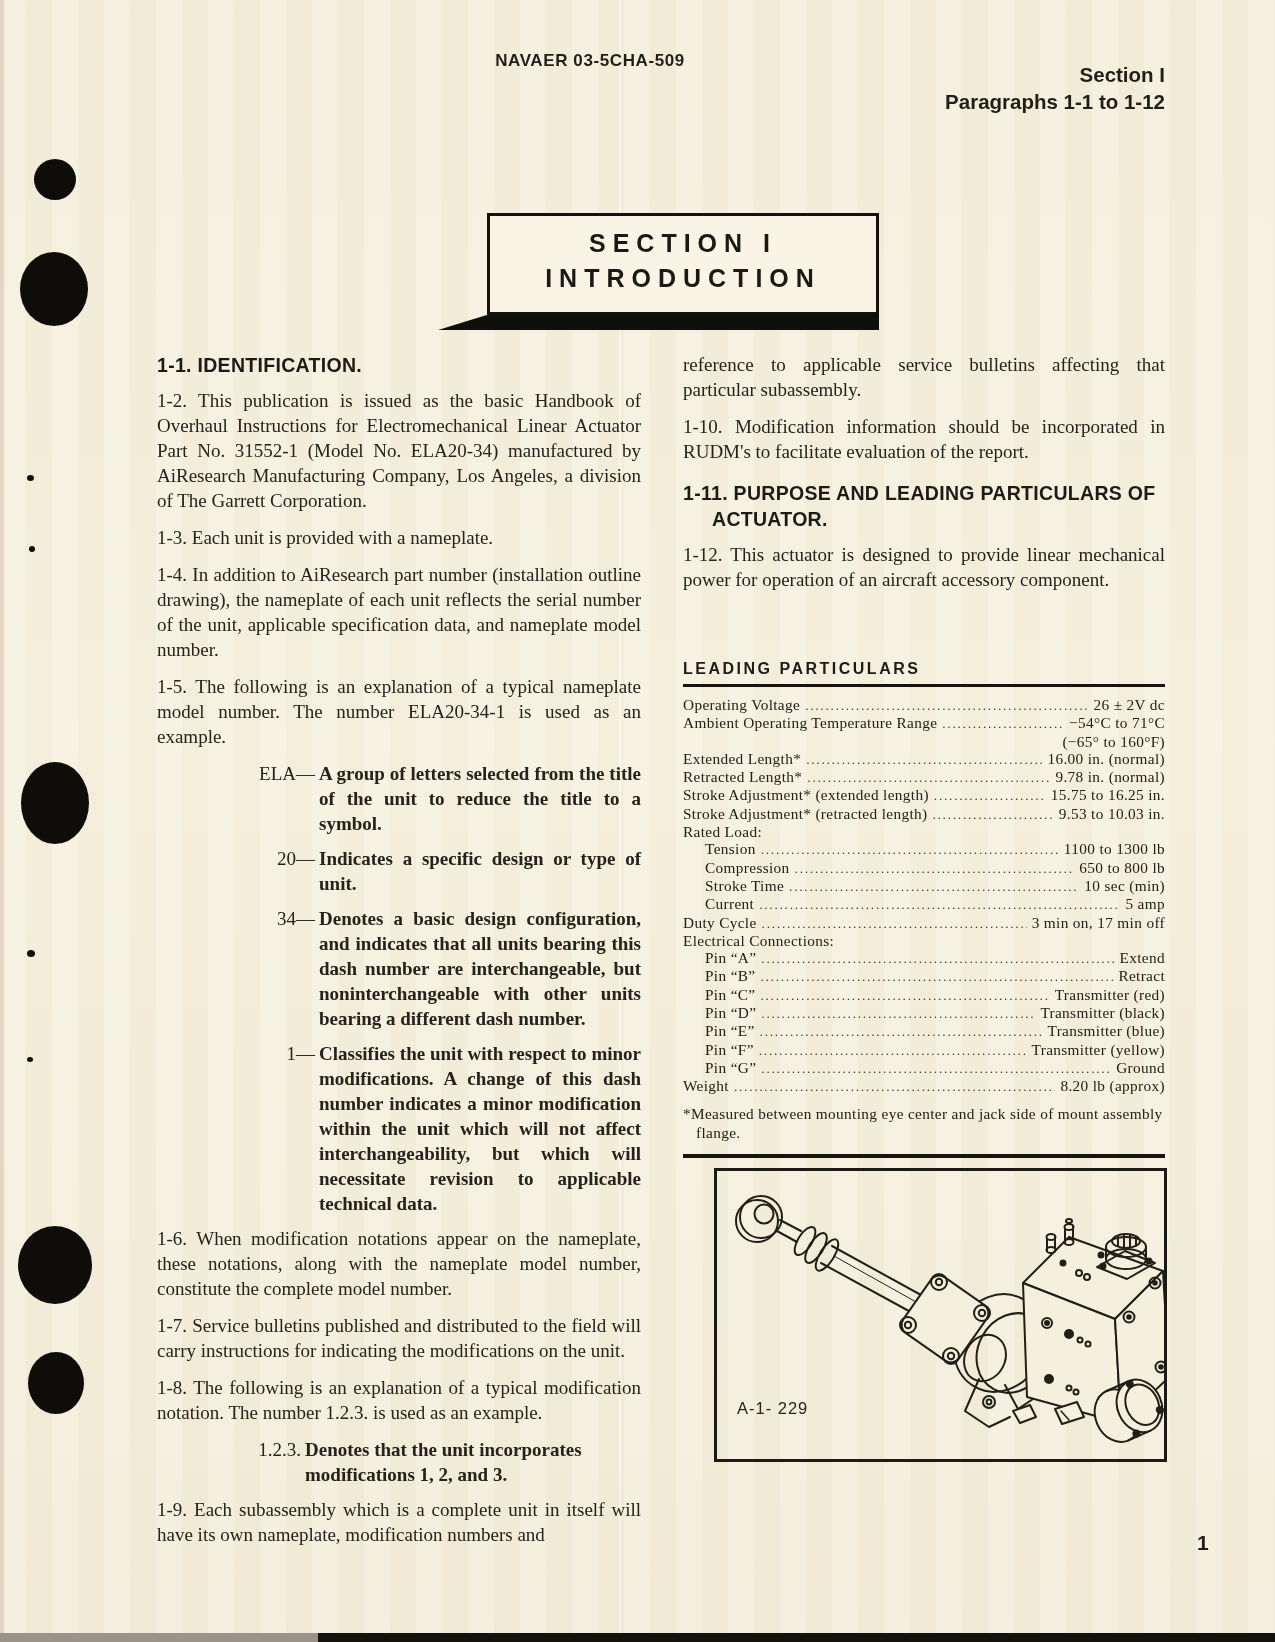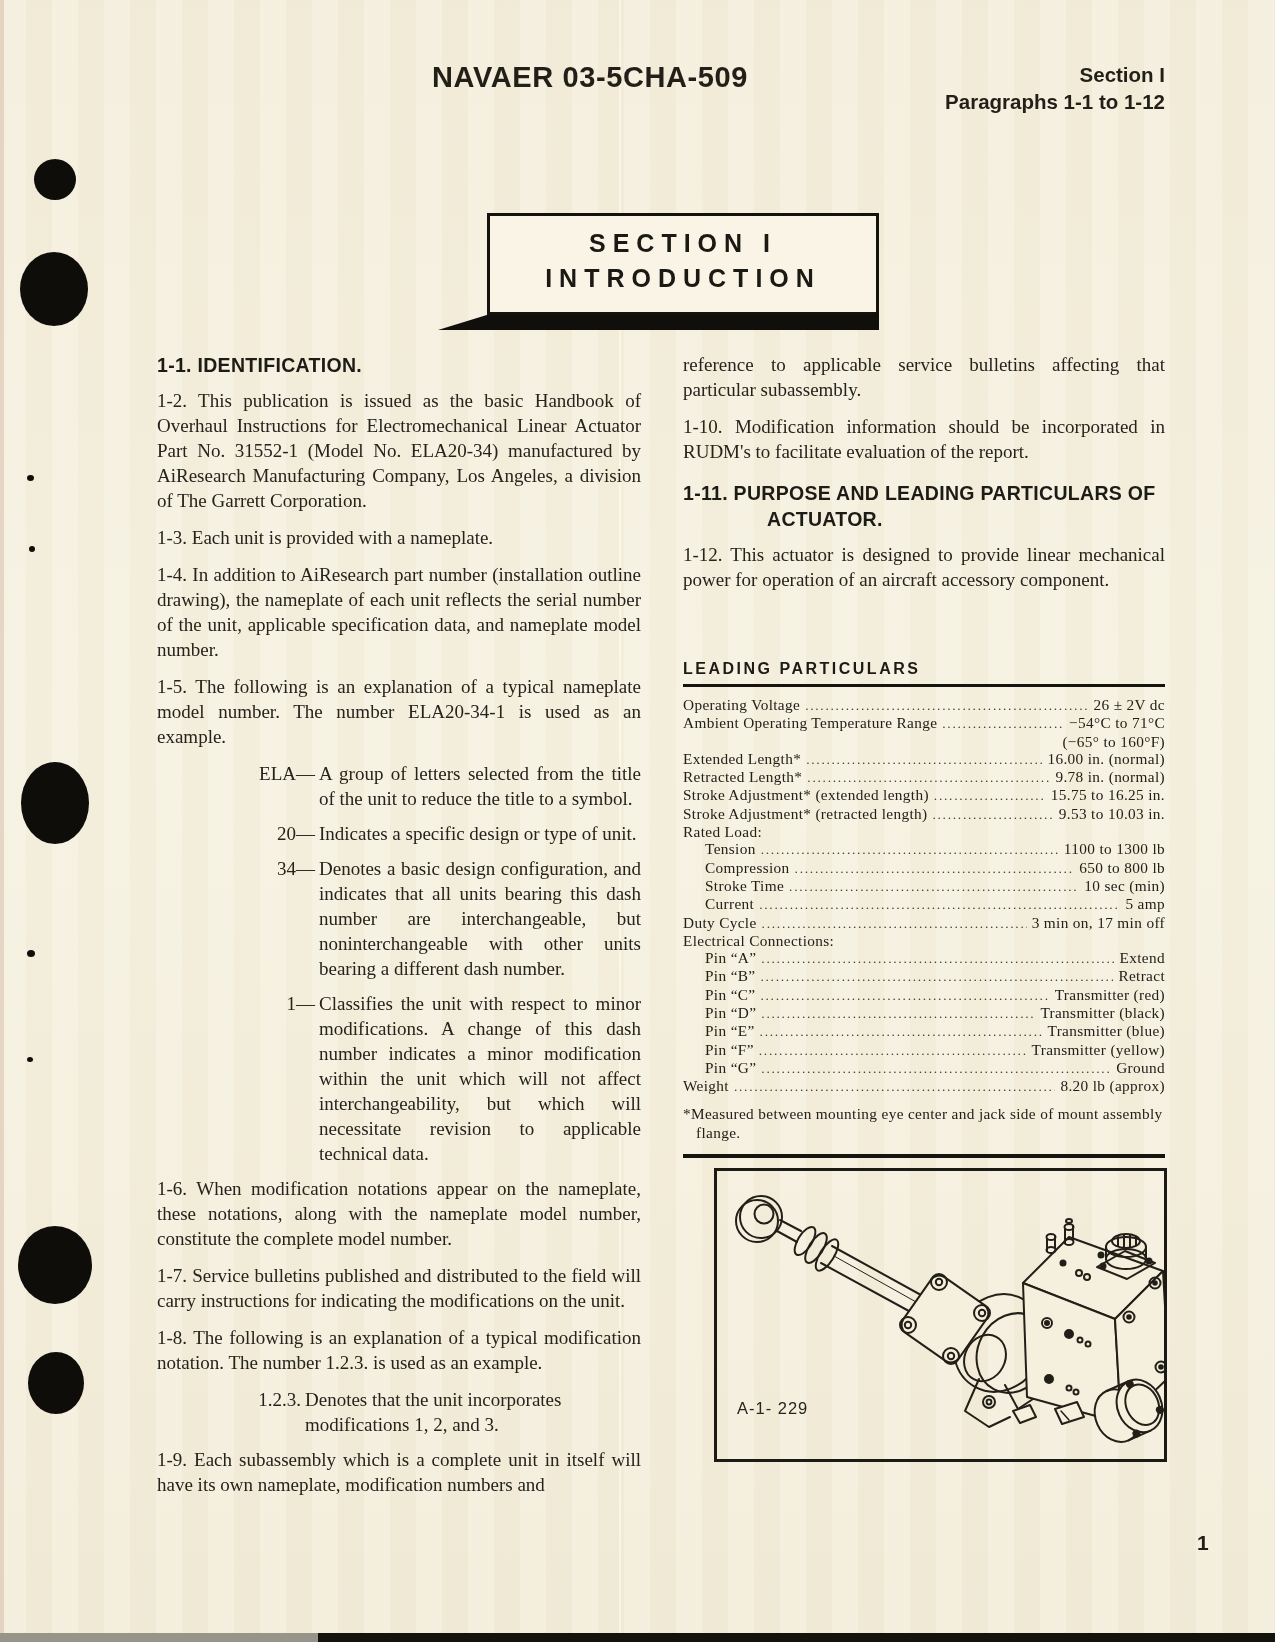--- a/index.html
+++ b/index.html
@@ -12,44 +12,44 @@
     color:#26231c;
   }
   
   .edge-left{position:absolute;left:0;top:0;bottom:0;width:4px;background:rgba(200,160,140,.35);}
   .crease{position:absolute;left:619px;top:0;bottom:0;width:2px;background:rgba(255,255,248,.5);}
   .bottom-strip{position:absolute;left:0;right:0;bottom:0;height:9px;display:flex;}
   .bottom-strip .gray{width:318px;background:#98948a;}
   .bottom-strip .dark{flex:1;background:#14120d;}
   .blob{position:absolute;background:#0e0d0a;border-radius:50%;}
   
-  .hdr-center{position:absolute;left:430px;top:61px;width:320px;text-align:center;
-    font-family:"Liberation Sans",sans-serif;font-weight:bold;font-size:29px;letter-spacing:.6px;color:#221f19;}
+  .hdr-center{position:absolute;left:430px;top:51px;width:320px;text-align:center;
+    font-family:"Liberation Sans",sans-serif;font-weight:bold;font-size:17px;letter-spacing:.6px;color:#221f19;}
   .hdr-right{position:absolute;right:110px;top:61px;text-align:right;
     font-family:"Liberation Sans",sans-serif;font-weight:bold;font-size:20.5px;line-height:27px;color:#221f19;}
   
   .banner{position:absolute;left:487px;top:213px;width:386px;height:86px;
     border:3px solid #14120d;background:#f9f4e5;text-align:center;
     font-family:"Liberation Sans",sans-serif;font-weight:bold;color:#1b1914;
     font-size:25px;letter-spacing:7px;line-height:35px;padding-top:10px;box-sizing:content-box;}
   .banner::after{content:"";position:absolute;left:-52px;right:-3px;top:100%;height:16px;
     margin-top:2px;background:#100f0b;
     clip-path:polygon(0 100%,52px 0,100% 0,100% 100%);}
   
   .col{position:absolute;top:352px;font-size:19px;line-height:25px;text-align:justify;}
   .col-left{left:157px;width:484px;}
   .col-right{left:683px;width:482px;}
   .col p{margin:0 0 12px 0;}
   h3.para-head{margin:0 0 10px 0;font-family:"Liberation Sans",sans-serif;
     font-weight:bold;font-size:19.5px;letter-spacing:.3px;color:#1d1b15;line-height:26px;text-align:left;}
   .term-row{display:flex;margin:0 0 10px 66px;}
   .term{flex:none;width:92px;text-align:right;white-space:pre;}
   .term-sm{flex:none;width:78px;text-align:right;}
-  .term-text{flex:1;text-align:justify;margin-left:4px;}
-  .hang2{margin-left:84px;}
+  .term-text{flex:1;text-align:justify;margin-left:4px;font-weight:bold;}
+  .hang2{margin-left:29px;}
   
   .lp-table{position:absolute;left:683px;top:660px;width:482px;color:#23201a;}
   .lp-title{font-family:"Liberation Sans",sans-serif;font-weight:bold;
     font-size:16px;letter-spacing:2.5px;margin-bottom:6px;color:#1d1b15;}
   .rule-top{height:3px;background:#16140f;margin-bottom:9px;}
   .rule-bottom{height:4px;background:#16140f;margin-top:12px;}
   .lp-row{display:flex;align-items:baseline;line-height:17.3px;font-size:15.3px;letter-spacing:.35px;white-space:nowrap;}
   .lp-row.ind{padding-left:22px;}
   .lp-label{flex:none;}
   .lp-dots{flex:1 1 0;overflow:hidden;margin:0 5px;letter-spacing:1.7px;font-size:13.5px;color:#413d35;}

